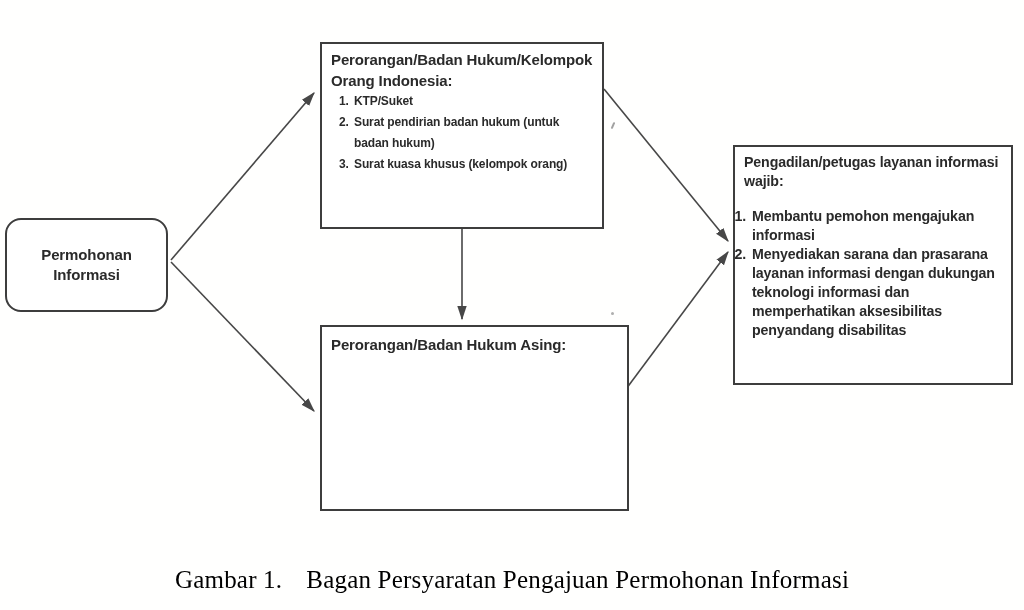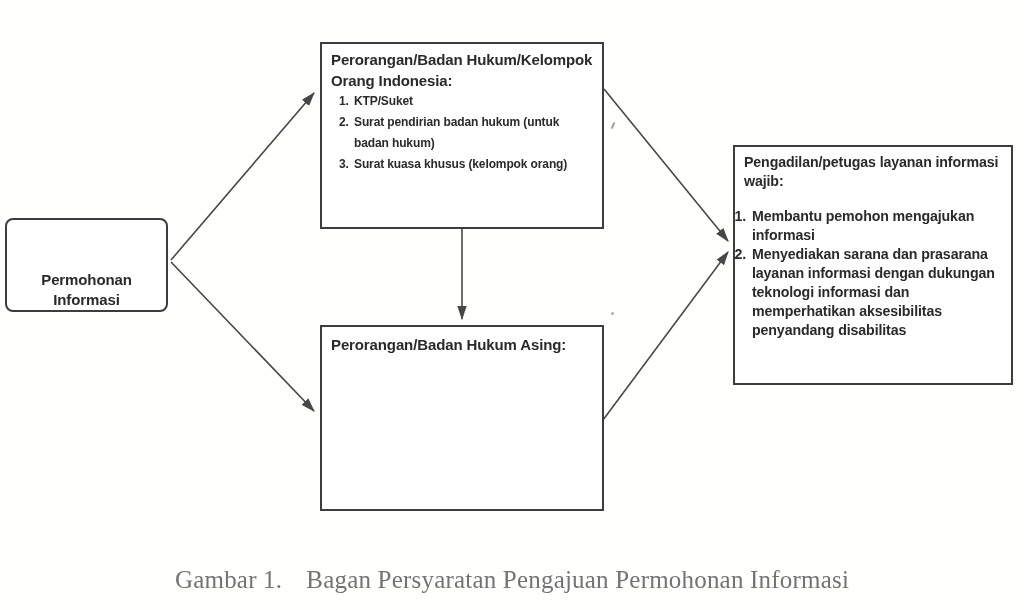--- a/index.html
+++ b/index.html
@@ -6,38 +6,38 @@
   .page {
     position:relative; width:1024px; height:610px; background:#fffffe;
     font-family:"Liberation Sans", sans-serif; overflow:hidden;
   }
   .arrow-layer { position:absolute; left:0; top:0; width:1024px; height:610px; }
   .node {
     position:absolute; box-sizing:border-box; background:#ffffff;
     border:2px solid #3d3d3d; color:#2a2a2a; font-weight:600; letter-spacing:-0.12px;
   }
   .start-node {
-    left:5px; top:218px; width:163px; height:94px; border-radius:8px;
-    display:flex; align-items:flex-end; justify-content:center; text-align:center;
+    left:5px; top:218px; width:163px; height:94px; border-radius:16px;
+    display:flex; align-items:center; justify-content:center; text-align:center;
     font-size:15px; line-height:20px; padding:0 18px;
   }
   .top-box    { left:320px; top:10px;  width:284px; height:187px;margin-top:32px; }
-  .bottom-box { left:320px; top:325px; width:284px; height:186px; }
+  .bottom-box { left:320px; top:325px; width:309px; height:186px; }
   .right-box  { left:733px; top:145px; width:280px; height:240px; }
   .box-title { padding:5px 9px 0 9px; font-size:15px; line-height:21px; }
   .node ol { margin:0; padding:0 8px 0 30px; font-size:12px; line-height:21px; }
   .node ol li { padding-left:2px; }
   .top-box ol { margin-top:0; }
   .bottom-box .box-title { padding-top:7px; }
   .bottom-box ol { margin-top:9px; }
   .right-box .box-title { font-size:14.2px; line-height:19px; padding-top:6px; }
   .right-box ol { margin-top:16px; font-size:14.2px; line-height:19px; padding-left:15px; }
   .caption {
     position:absolute; left:0; top:566px; width:1024px; text-align:center;
-    font-family:"Liberation Serif", serif; font-size:25px; color:#737373;
+    font-family:"Liberation Serif", serif; font-size:25px; color:#000000;
     letter-spacing:0.2px;
   }
   .caption .cap-text { margin-left:24px; }
   .speck1 { position:absolute; left:612px; top:122px; width:2px; height:7px;
             background:#8a8a8a; transform:rotate(24deg); border-radius:1px; opacity:.8; }
   .speck2 { position:absolute; left:611px; top:312px; width:3px; height:3px;
             background:#9a9a9a; border-radius:50%; opacity:.8; }
 </style>
 </head>
 <body>

